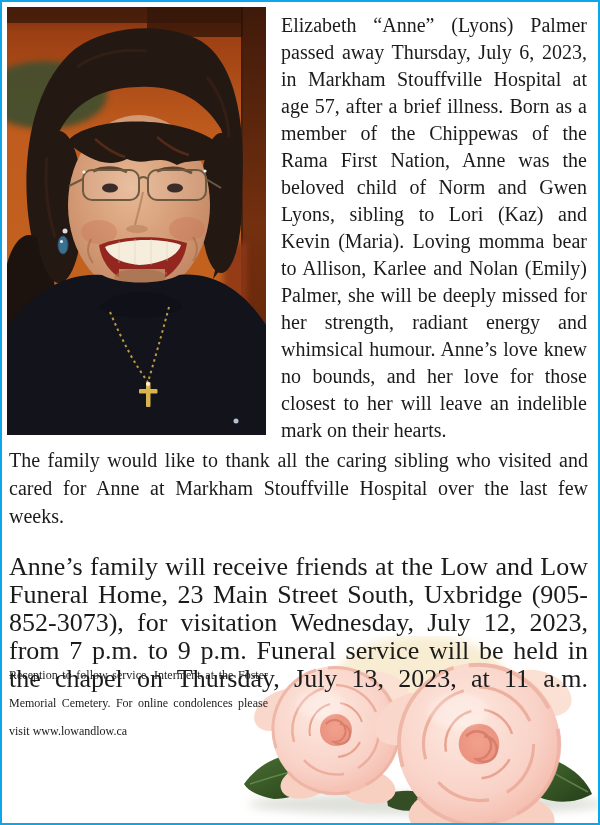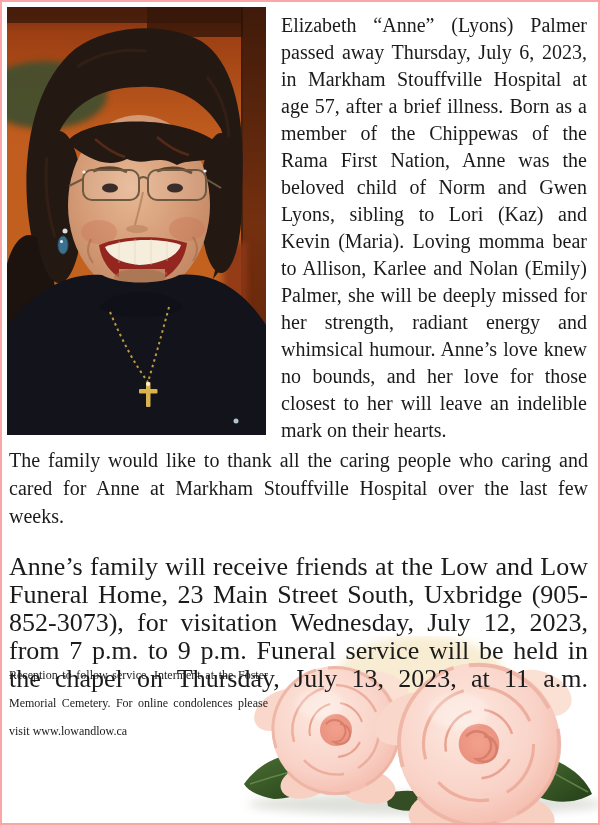--- a/index.html
+++ b/index.html
@@ -1,21 +1,21 @@
 <!DOCTYPE html>
 <html><head>
 <meta charset="utf-8">
 <style>
   html,body{margin:0;padding:0;background:#ffffff;}
   .page{
     position:relative;
     width:600px;height:825px;
     box-sizing:border-box;
     background:#ffffff;
-    border:2px solid #fca5a5;
+    border:2px solid #0ea5e9;
     overflow:hidden;
     font-family:"Liberation Serif","DejaVu Serif",serif;
     color:#1b1b1b;
   }
   .para{position:absolute;text-align:justify;z-index:2;}
   .lead{left:279px;top:10px;width:306px;font-size:20px;line-height:27px;}
   .thanks{left:7px;top:444px;width:579px;font-size:20px;line-height:28px;}
   .service{left:7px;top:551px;width:579px;font-size:26px;line-height:28px;text-align-last:justify;}
   .interment{left:7px;top:659px;width:259px;font-size:12px;line-height:28px;}
   .photo{position:absolute;left:5px;top:5px;width:259px;height:428px;z-index:2;}
@@ -132,21 +132,21 @@
         <rect x="139" y="375" width="4.5" height="25" rx="1" fill="#d8b34e"></rect>
         <rect x="132" y="382" width="18.5" height="4.5" rx="1" fill="#d8b34e"></rect>
         <circle cx="141" cy="377" r="2" fill="#ffffff" opacity="0.8"></circle>
       </g>
 
       <circle cx="229" cy="414" r="2.5" fill="#cfe3ee" opacity="0.85"></circle>
     </svg>
   </div>
 
   <div class="para lead">Elizabeth “Anne” (Lyons) Palmer passed away Thursday, July 6, 2023, in Markham Stouffville Hospital at age 57, after a brief illness. Born as a member of the Chippewas of the Rama First Nation, Anne was the beloved child of Norm and Gwen Lyons, sibling to Lori (Kaz) and Kevin (Maria). Loving momma bear to Allison, Karlee and Nolan (Emily) Palmer, she will be deeply missed for her strength, radiant energy and whimsical humour. Anne’s love knew no bounds, and her love for those closest to her will leave an indelible mark on their hearts.</div>
-  <div class="para thanks">The family would like to thank all the caring people who caring and cared for Anne at Markham Stouffville Hospital over the last few weeks.</div>
+  <div class="para thanks">The family would like to thank all the caring sibling who visited and cared for Anne at Markham Stouffville Hospital over the last few weeks.</div>
   <div class="para service">Anne’s family will receive friends at the Low and Low Funeral Home, 23 Main Street South, Uxbridge (905-852-3073), for visitation Wednesday, July 12, 2023, from 7 p.m. to 9 p.m. Funeral service will be held in the chapel on Thursday, July 13, 2023, at 11 a.m.</div>
   <div class="para interment">
     <span>Reception to follow service. Interment at the Foster Memorial Cemetery. For online condolences please visit</span>
     <span>www.lowandlow.ca</span>
   </div>
 
   <div class="roses">
     <svg viewBox="0 0 362 187" preserveAspectRatio="none">
       <defs>
         <radialGradient id="petalG" cx="0.4" cy="0.36" r="0.85">

